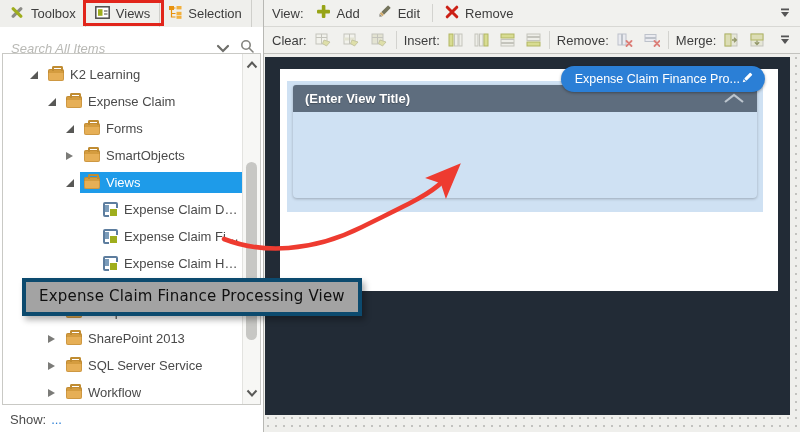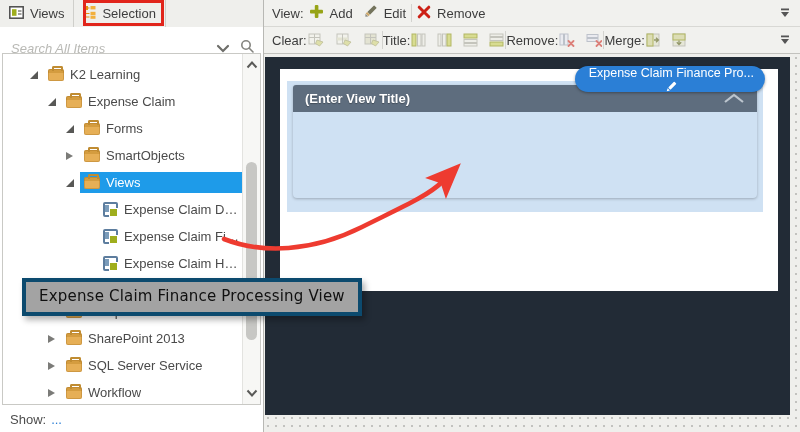--- a/index.html
+++ b/index.html
@@ -45,21 +45,21 @@
   .vscroll{position:absolute;top:0;right:0;bottom:0;width:17px;background:#f7f7f5;border-left:1px solid #e3e3e0;}
   .sb-btn{position:absolute;left:0;right:0;height:16px;display:flex;justify-content:center;align-items:center;}
   .sb-up{top:3px}.sb-down{bottom:3px}
   .sb-thumb{position:absolute;left:3px;right:3px;top:108px;height:178px;background:#c7c7c4;border-radius:6px;}
   .showrow{position:absolute;left:0;right:0;bottom:0;height:26px;display:flex;align-items:center;
            gap:5px;padding:0 10px;font-size:13px;color:#4c4c4c;background:#fff;}
   .show-link{color:#2b7fd6;}
   
   .right{position:absolute;left:264px;top:0;right:0;bottom:0;}
   .toolbar{height:26px;background:#f1f1ee;border-bottom:1px solid #d8d8d4;display:flex;
-           align-items:center;padding:0 8px;gap:0;font-size:13px;color:#3d3d3d;}
+           align-items:center;padding:0 8px;gap:7px;font-size:13px;color:#3d3d3d;}
   .toolbar.second{border-bottom:1px solid #c2c2be;}
   .tb-btn{display:flex;align-items:center;gap:6px;padding:2px 5px;white-space:nowrap;}
   .tb-label{white-space:nowrap;}
   .vdiv{width:1px;height:18px;background:#d3d3cf;}
   .overflow{margin-left:auto;display:flex;align-items:center;padding:2px;}
   .ticon{display:flex;align-items:center;opacity:.72;padding:1px;}
   .igroup{display:flex;align-items:center;gap:9px;}
   
   .design{position:absolute;top:54px;left:0;right:0;bottom:0;background-color:#efefec;
           background-image:radial-gradient(circle,#c2c2bf 1px,rgba(0,0,0,0) 1.3px);background-size:8px 8px;}
@@ -72,36 +72,49 @@
                 padding:0 12px;color:#fff;font-size:13px;font-weight:bold;
                 text-shadow:0 1px 1px rgba(0,0,0,.3);}
   .panel-collapse{margin-left:auto;display:flex;align-items:center;}
   .panel-body{position:absolute;top:27px;left:0;right:0;bottom:0;background:#ececea;
               border-radius:0 0 4px 4px;padding:12px 0 0 22px;box-sizing:border-box;}
   .opt-row{display:flex;align-items:center;gap:13px;height:28px;color:#a7a7a4;font-size:14px;}
   .radio{width:17px;height:17px;border-radius:50%;background:#f7f7f6;border:1px solid #dedede;
          box-shadow:inset 0 1px 2px rgba(0,0,0,.05);}
   .badge-pill{position:absolute;top:9px;right:25px;height:26px;background:#2b7fd6;border-radius:14px;
               display:flex;align-items:center;padding:0 11px 0 14px;color:#fff;font-size:12.5px;
-              z-index:5;box-shadow:0 1px 3px rgba(0,0,0,.35);white-space:nowrap;flex-direction:column;}
+              z-index:5;box-shadow:0 1px 3px rgba(0,0,0,.35);white-space:nowrap;}
   
   .callout{position:absolute;left:22px;top:278px;background:#a3a3a3;border:4px solid #0c4a6e;
            padding:5px 13px 7px;font-size:15px;font-weight:500;color:#101010;z-index:47;
            letter-spacing:.2px;box-shadow:3px 4px 6px rgba(0,0,0,.3);white-space:nowrap;
            font-family:"DejaVu Sans","Liberation Sans",sans-serif;}
   .arrow-overlay{position:absolute;left:0;top:0;width:800px;height:432px;z-index:40;pointer-events:none;}
 </style>
 </head>
 <body>
 
 <div class="left-panel">
 
   <div class="tabbar">
     <div class="tab">
       <span>
+        <svg width="16" height="15" viewBox="0 0 16 15">
+          <g transform="rotate(45 8 7.5)">
+              <rect x="6.4" y="0.5" width="3.2" height="14" rx="1.4" fill="#8b8b86"></rect>
+            </g>
+          <g transform="rotate(-45 8 7.5)">
+              <rect x="6.4" y="0.5" width="3.2" height="14" rx="1.4" fill="#9fae1d"></rect>
+            </g>
+        </svg>
+      </span>
+      <span>Toolbox</span>
+    </div>
+    <div class="tab">
+      <span>
         <svg width="15" height="13" viewBox="0 0 15 13">
           <rect x="0.8" y="0.8" width="13.4" height="11.4" fill="#fff" stroke="#4c4c4c" stroke-width="1.5"></rect>
           <rect x="3" y="3.2" width="4.5" height="6.6" fill="#9fae1d"></rect>
           <rect x="9" y="4.2" width="3.5" height="1.6" fill="#8a8a86"></rect>
           <rect x="9" y="7.2" width="3.5" height="1.6" fill="#8a8a86"></rect>
         </svg>
       </span>
       <span>Views</span>
     </div>
     <div class="tab">
@@ -334,21 +347,21 @@
       <span class="ticon">
         <svg width="17" height="14" viewBox="0 0 17 14">
             <rect x="1" y="1" width="11" height="10" fill="#dedfc8" stroke="#b3b3aa"></rect>
             <line x1="1" y1="4.5" x2="12" y2="4.5" stroke="#b3b3aa"></line>
             <line x1="6.5" y1="1" x2="6.5" y2="11" stroke="#b3b3aa"></line>
             <path d="M9 7 l6 2 -3.5 4 -4 -2.5 z" fill="#d8d98f" stroke="#a9a977" stroke-width="0.8"></path>
           </svg>
       </span>
     </div>
     <div class="vdiv"></div>
-    <span class="tb-label">Title:</span>
+    <span class="tb-label">Insert:</span>
     <div class="igroup">
       <span class="ticon">
         <svg width="15" height="14" viewBox="0 0 15 14">
             <rect x="1" y="1" width="4" height="12" fill="#cfd56e" stroke="#9aa12e"></rect>
             <rect x="6.5" y="1" width="3.5" height="12" fill="#eeeee6" stroke="#b3b3aa"></rect>
             <rect x="11" y="1" width="3" height="12" fill="#eeeee6" stroke="#b3b3aa"></rect>
           </svg>
       </span>
       <span class="ticon">
         <svg width="15" height="14" viewBox="0 0 15 14">

